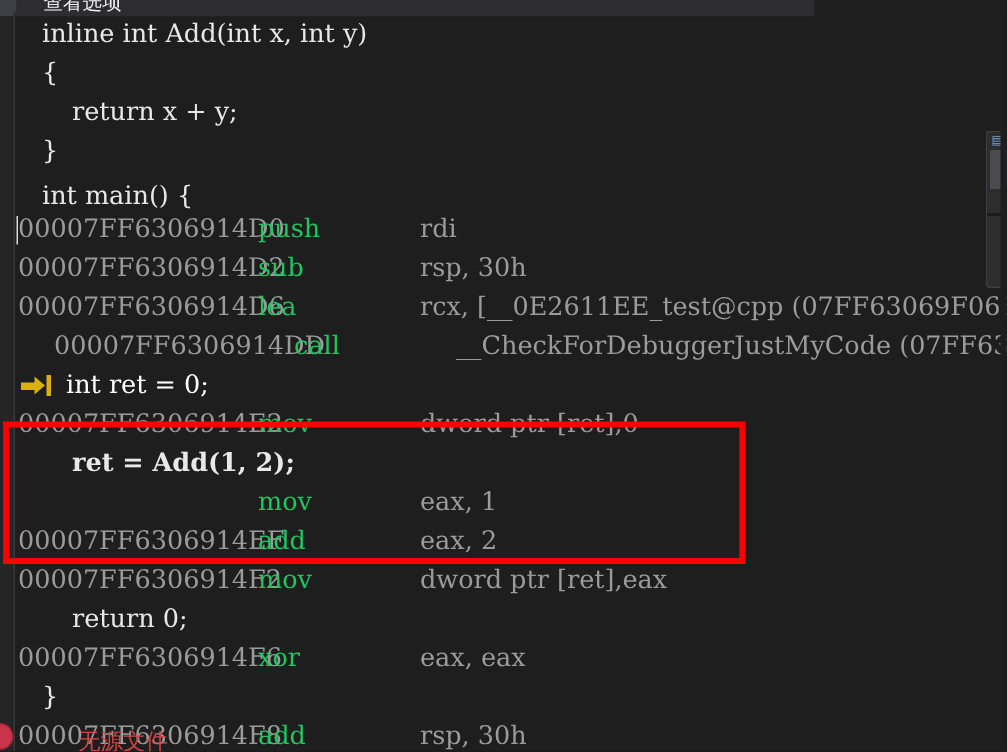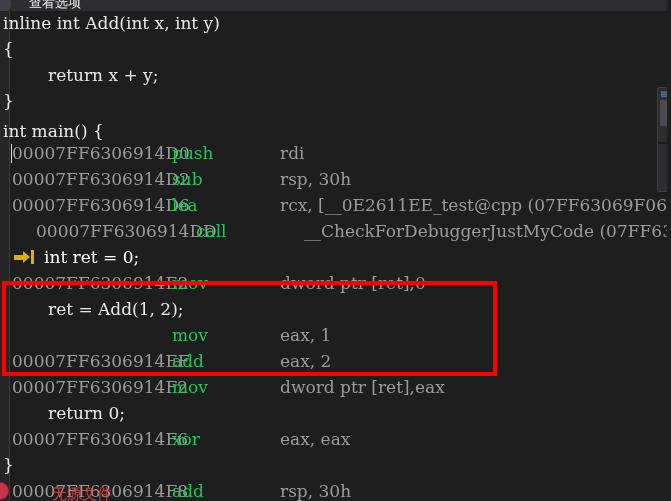--- a/index.html
+++ b/index.html
@@ -13,21 +13,21 @@
     height: 501px;
     background: #1e1e1e;
     overflow: hidden;
     font-family: "DejaVu Serif", "Liberation Serif", serif;
   }
 
   
   .topstrip {
     position: absolute;
     left: 0; top: 0;
-    width: 671px; height: 11px;
+    width: 543px; height: 11px;
     background: #2d2d30;
     overflow: hidden;
   }
   .topstrip-circle {
     position: absolute;
     left: -9px; top: -6px;
     width: 20px; height: 20px;
     border-radius: 50%;
     background: #3f3f46;
   }
@@ -68,21 +68,21 @@
     position: absolute;
     left: 0;
     width: 671px;
     height: 26px;
     line-height: 26px;
     white-space: pre;
     font-size: 17px;
   }
   .src {
     color: #e8e8e8;
-    padding-left: 3px;
+    padding-left: 28px;
   }
   .src-indent {
     color: #e8e8e8;
     padding-left: 48px;
   }
   .asm-addr {
     position: absolute;
     left: 12px;
     color: #9b9b9b;
   }
@@ -256,21 +256,21 @@
         <div class="row" style="top: 25px;"><span class="src">{</span></div>
         <div class="row" style="top: 51px;"><span class="src-indent">return x + y;</span></div>
         <div class="row" style="top: 77px;"><span class="src">}</span></div>
         <div class="row" style="top: 107px;"><span class="src">int main() {</span></div>
         <div class="row" style="top: 129px;"><div class="caret"></div><span class="asm-addr">00007FF6306914D0</span><span class="asm-mnem">push</span><span class="asm-ops">rdi</span></div>
         <div class="row" style="top: 155px;"><span class="asm-addr">00007FF6306914D2</span><span class="asm-mnem">sub</span><span class="asm-ops">rsp, 30h</span></div>
         <div class="row" style="top: 181px;"><span class="asm-addr">00007FF6306914D6</span><span class="asm-mnem">lea</span><span class="asm-ops">rcx, [__0E2611EE_test@cpp (07FF63069F066h)</span></div>
         <div class="row" style="top: 207px; margin-left: 24px;"><span class="asm-addr">00007FF6306914DD</span><span class="asm-mnem">call</span><span class="asm-ops">__CheckForDebuggerJustMyCode (07FF6306912</span></div>
         <div class="row" style="top: 233px;"><div class="arrow-marker"><div class="shaft"></div><div class="head"></div><div class="bar"></div></div><span class="arrow-row-text">int ret = 0;</span></div>
         <div class="row" style="top: 259px;"><span class="asm-addr">00007FF6306914E2</span><span class="asm-mnem">mov</span><span class="asm-ops">dword ptr [ret],0</span></div>
-        <div class="row" style="top: 285px;"><span class="src-indent">ret = Add(1, 2);</span></div>
+        <div class="row" style="top: 285px; font-weight: bold;"><span class="src-indent">ret = Add(1, 2);</span></div>
         <div class="row" style="top: 311px;"><span class="asm-mnem">mov</span><span class="asm-ops">eax, 1</span></div>
         <div class="row" style="top: 337px;"><span class="asm-addr">00007FF6306914EF</span><span class="asm-mnem">add</span><span class="asm-ops">eax, 2</span></div>
         <div class="row" style="top: 363px;"><span class="asm-addr">00007FF6306914F2</span><span class="asm-mnem">mov</span><span class="asm-ops">dword ptr [ret],eax</span></div>
         <div class="row" style="top: 389px;"><span class="src-indent">return 0;</span></div>
         <div class="row" style="top: 415px;"><span class="asm-addr">00007FF6306914F6</span><span class="asm-mnem">xor</span><span class="asm-ops">eax, eax</span></div>
         <div class="row" style="top: 441px;"><span class="src">}</span></div>
         <div class="row" style="top: 467px;"><div class="breakpoint" style="top: 4px;"></div><span class="asm-addr">00007FF6306914F8</span><span class="asm-mnem">add</span><span class="asm-ops">rsp, 30h</span></div>
       </div>
 
     <div class="annotation-box"></div>

